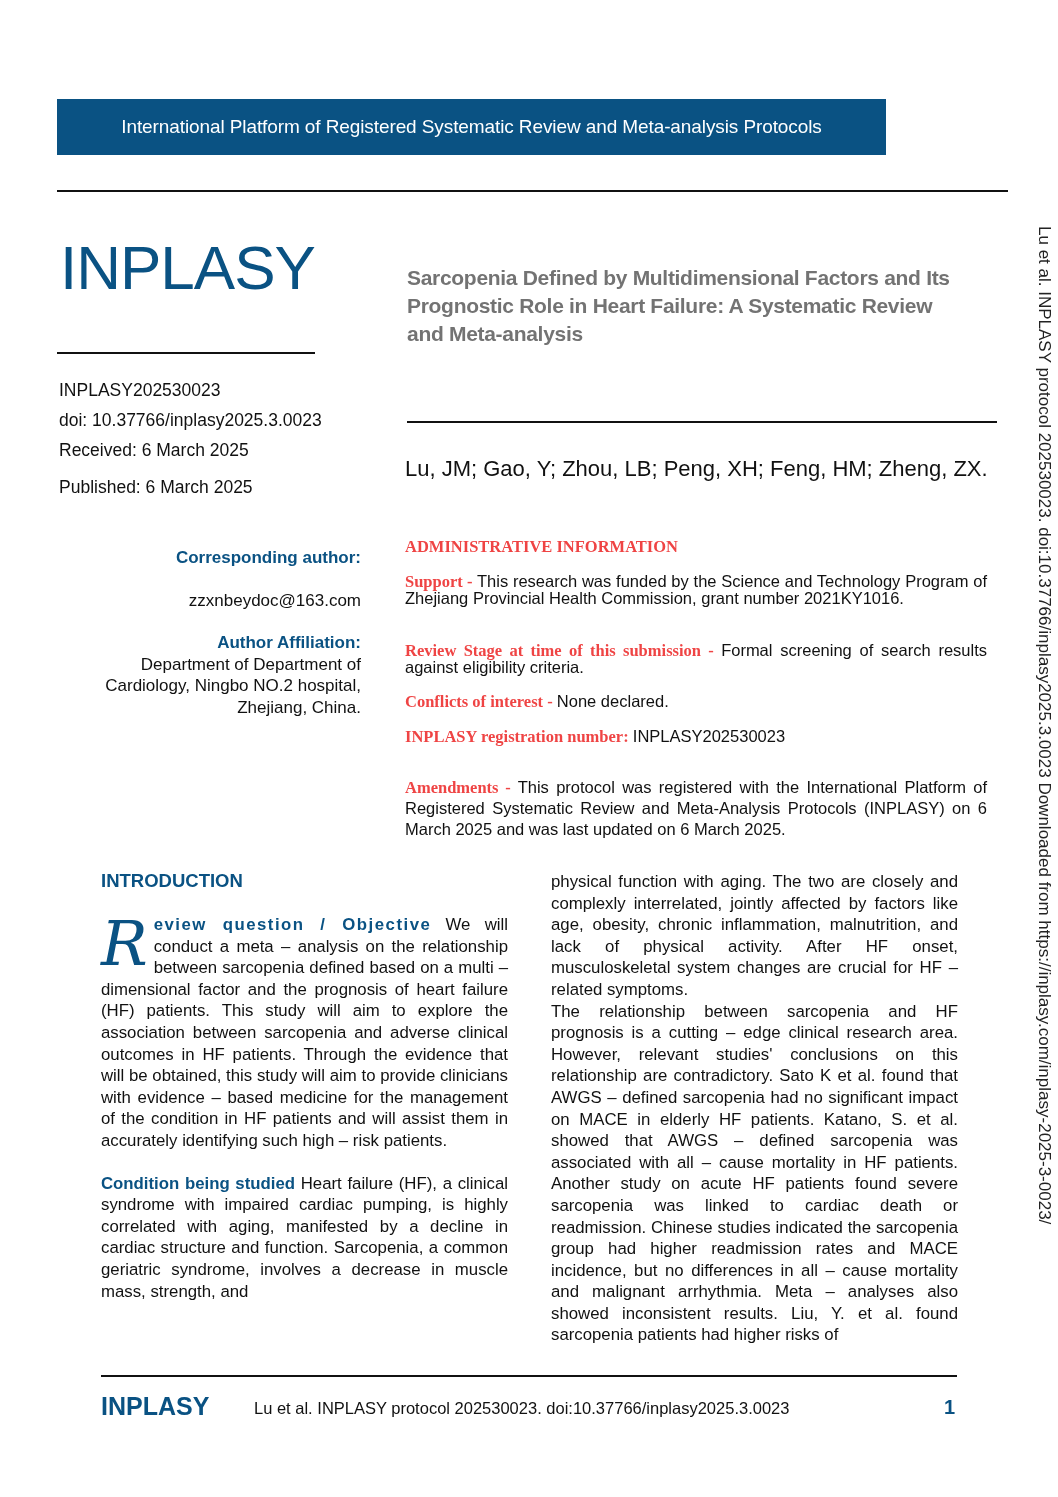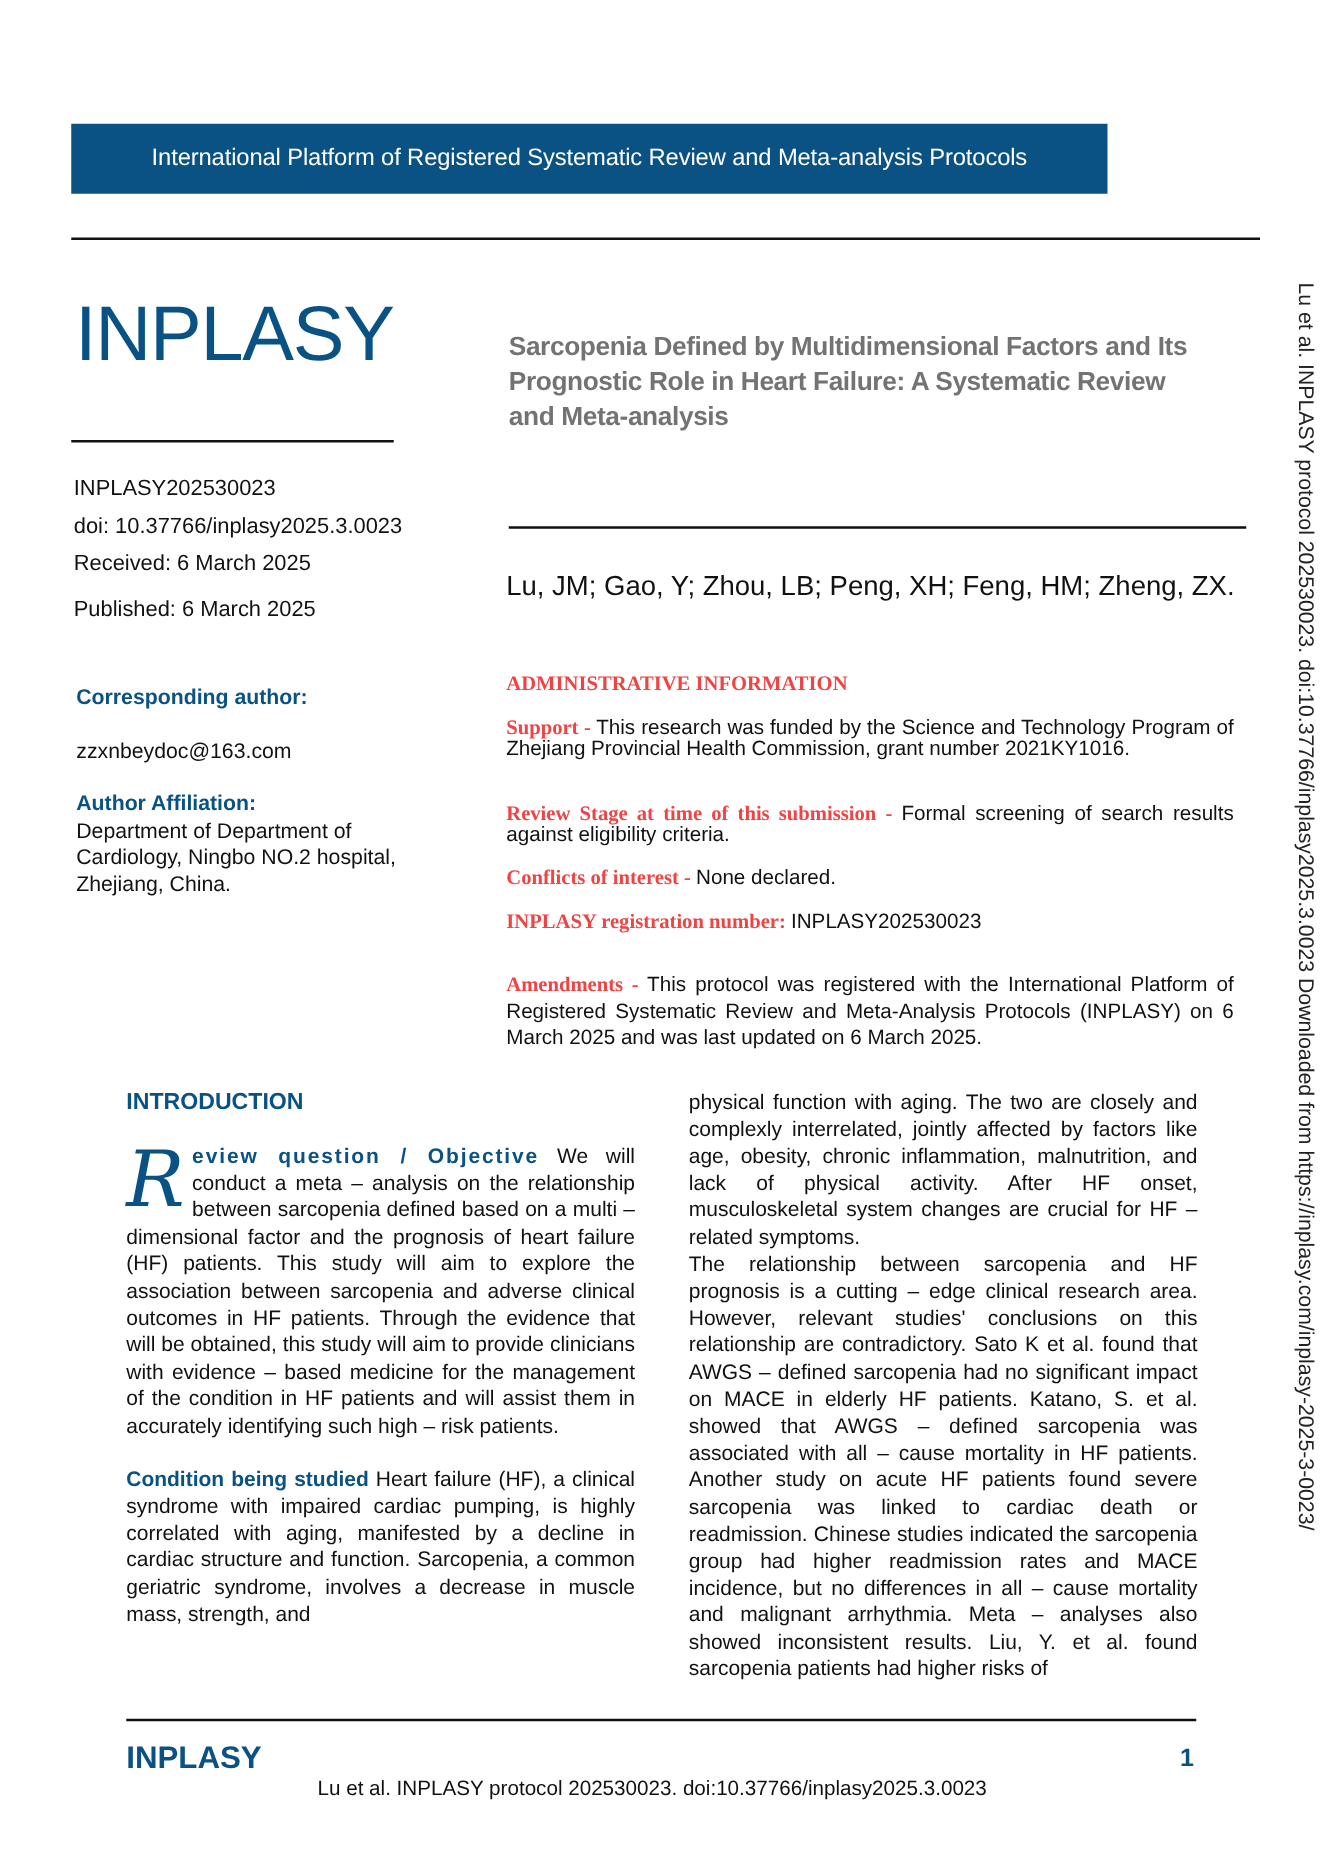--- a/index.html
+++ b/index.html
@@ -18,35 +18,35 @@
       letter-spacing: -1px; font-weight: normal;
     }
     .meta { position: absolute; left: 59px; font-size: 17.5px; color: #111; }
     .blue { color: #0a5283; }
     .b { font-weight: bold; }
     .title {
       position: absolute; left: 407px; top: 264px; width: 560px;
       font-size: 21px; font-weight: bold; color: #737373; line-height: 28px; letter-spacing: -0.3px;
     }
     .authors { position: absolute; left: 405px; top: 456px; font-size: 22px; }
-    .side-block { position: absolute; left: 61px; width: 300px; font-size: 17px; line-height: 21.5px; }
+    .side-block { position: absolute; left: 61px; width: 300px; font-size: 17px; line-height: 21.5px; text-align: right; }
     .admin { position: absolute; left: 405px; width: 582px; font-size: 16.5px; line-height: 17px; text-align: justify; }
     .admin .lbl { color: #ef4444; font-weight: bold; font-family: Liberation Serif, serif; }
     .col { position: absolute; width: 407px; font-size: 16.8px; line-height: 21.6px; text-align: justify; }
     .h2 { position: absolute; left: 101px; top: 870px; font-size: 18.5px; font-weight: bold; color: #0a5283; }
     .dropcap {
       float: left; font-family: "DejaVu Serif", serif; font-style: italic; font-size: 62px;
       line-height: 52px; color: #0a5283; margin: 4px 6px 0 0; height: 56px;
     }
     .vert {
       position: absolute; left: 1034px; top: 226px; transform-origin: 0 0;
       transform: rotate(90deg) translate(0, -100%); white-space: nowrap; font-size: 17px; color: #222;
     }
     .footer-logo { position: absolute; left: 101px; top: 1392px; font-size: 25px; font-weight: bold; color: #0a5283; }
-    .footer-cite { position: absolute; left: 254px; top: 1399px; font-size: 16.5px; margin-top: 23px; }
+    .footer-cite { position: absolute; left: 254px; top: 1399px; font-size: 16.5px; }
     .footer-page { position: absolute; left: 944px; top: 1396px; font-size: 20px; font-weight: bold; color: #0a5283; }
   </style>
 </head>
 <body>
 
 <div class="banner">
   <span>International Platform of Registered Systematic Review and Meta-analysis Protocols</span>
 </div>
 <div class="rule" style="left:57px;top:190px;width:951px;"></div>
 

